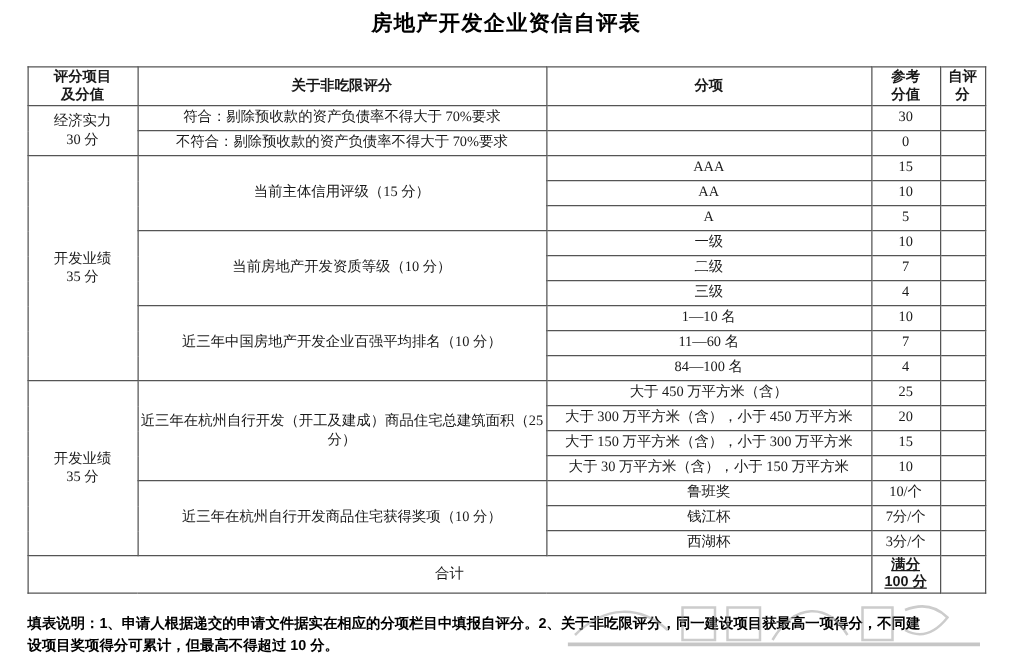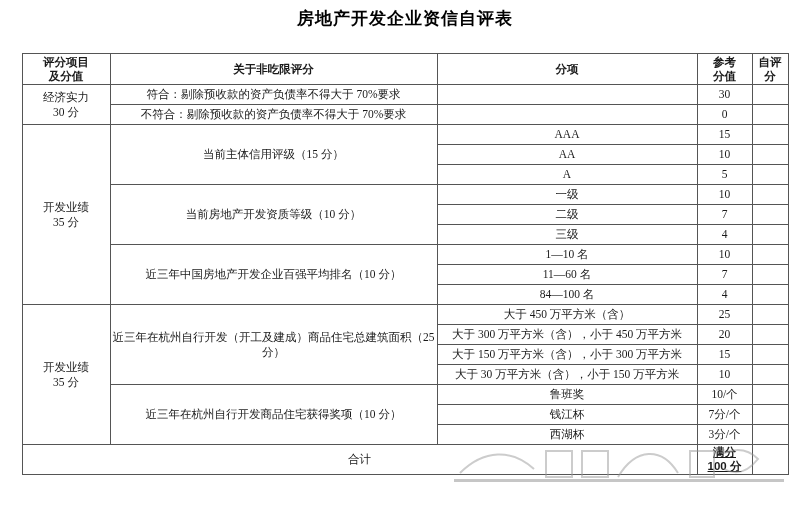--- a/index.html
+++ b/index.html
@@ -310,20 +310,22 @@
         <td class="total-score">
           <span>满分</span><br>
           <span>100 分</span>
         </td>
         <td class="total-self"></td>
       </tr>
     </tfoot>
   </table>
 
   <div class="notes">
+    <div>填表说明：1、申请人根据递交的申请文件据实在相应的分项栏目中填报自评分。2、关于非吃限评分，同一建设项目获最高一项得分，不同建</div>
+    <div>设项目奖项得分可累计，但最高不得超过 10 分。</div>
     <div class="watermark">
       <svg width="330" height="46" viewBox="0 0 330 46" xmlns="http://www.w3.org/2000/svg" aria-hidden="true">
         <g fill="none" stroke="#9a9a9a" stroke-width="2">
           <path d="M6 30 C 30 6, 58 6, 80 26"></path>
           <path d="M92 8 h 26 v 26 h -26 z"></path>
           <path d="M128 8 h 26 v 26 h -26 z"></path>
           <path d="M164 34 C 182 4, 208 4, 224 30"></path>
           <path d="M236 8 h 24 v 26 h -24 z"></path>
           <path d="M270 10 q 20 -8 34 6 q -16 20 -34 10"></path>
         </g>

